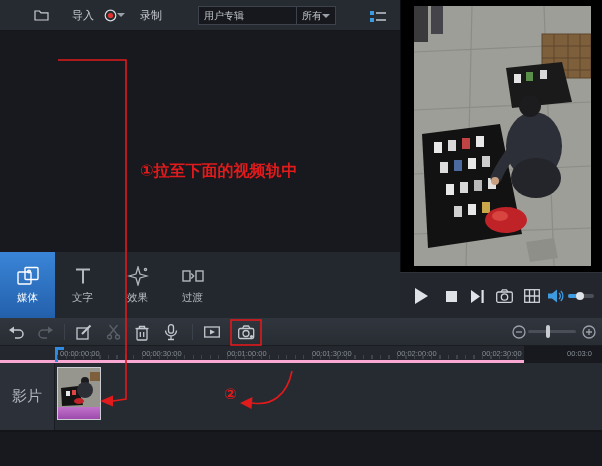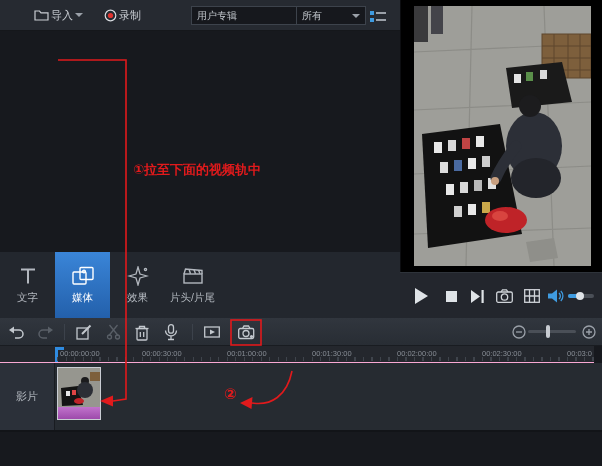--- a/index.html
+++ b/index.html
@@ -2,21 +2,21 @@
 <html><head>
 <meta charset="utf-8">
 <style>
   *{margin:0;padding:0;box-sizing:border-box}
   body{background:#000;font-family:"Liberation Sans","DejaVu Sans",sans-serif}
   #app{position:relative;width:602px;height:466px;background:#17191e;overflow:hidden}
   .abs{position:absolute}
 
   
   .top-toolbar{left:0;top:0;width:400px;height:31px;background:#262a31;border-bottom:1px solid #15171b}
-  .tool-btn{position:absolute;top:0;height:30px;display:flex;align-items:center;gap:2px;color:#c6cad0;font-size:11px;cursor:default}
+  .tool-btn{position:absolute;top:0;height:30px;display:flex;align-items:center;gap:23px;color:#c6cad0;font-size:11px;cursor:default}
   .caret{width:0;height:0;border-left:4px solid transparent;border-right:4px solid transparent;border-top:4px solid #9aa0a8}
   .dropdown{position:absolute;top:6px;height:19px;display:flex;align-items:center;justify-content:space-between;background:#16181d;border:1px solid #3d434c;color:#c2c7cd;font-size:10px;padding:0 5px}
 
   
   .library{left:0;top:31px;width:400px;height:221px;background:#1d2026}
   .thumb{position:absolute;left:12px;top:4px;width:43px;height:43px;border:1px solid #4a505a;background:#96968f}
   .thumb svg{display:block}
   .badge{position:absolute;left:1px;bottom:1px;width:11px;height:9px;background:#2f8be0}
   .filename{position:absolute;left:8px;top:52px;width:80px;font-size:8.5px;color:#8d939b;white-space:nowrap}
 
@@ -31,42 +31,42 @@
   .video{position:absolute;left:13px;top:6px;width:177px;height:260px}
   .playbar{left:400px;top:272px;width:202px;height:46px;background:#23262d;border-top:1px solid #2e333a}
   .pb-btn{position:absolute;top:0;height:46px;display:flex;align-items:center;justify-content:center}
 
   
   .tl-toolbar{left:0;top:318px;width:602px;height:28px;background:linear-gradient(#31363e,#282d34);border-bottom:1px solid #191c21}
   .tb-icon{position:absolute;top:5px;width:18px;height:18px;display:flex;align-items:center;justify-content:center}
   .tb-sep{position:absolute;top:6px;width:1px;height:16px;background:#3c424b}
 
   
-  .ruler{left:0;top:346px;width:594px;height:17px;background:#24272d;border-bottom:1px solid #f9a8d4}
+  .ruler{left:0;top:346px;width:524px;height:17px;background:#24272d;border-bottom:3px solid #f9a8d4}
   .tick-label{position:absolute;top:3px;font-size:7.5px;color:#878d95;white-space:nowrap}
   .ticks{position:absolute;left:57px;right:0;bottom:1px;height:4px;background:repeating-linear-gradient(90deg,#3f444c 0 1px,transparent 1px 8.5px)}
   .playhead-v{position:absolute;left:55px;top:1px;width:3px;height:15px;background:#2f8be0}
   .playhead-h{position:absolute;left:55px;top:1px;width:9px;height:3px;background:#2f8be0}
 
   
   .track-row{left:0;width:602px}
   .row1{top:363px;height:67px}
   .row-div{left:0;top:430px;width:602px;height:2px;background:#121418}
   .row2{top:432px;height:34px}
-  .track-label{position:absolute;left:0;top:0;bottom:0;width:55px;background:#2b3039;color:#b3b8bf;font-size:11px;display:flex;align-items:center;justify-content:center;border-right:1px solid #191c21}
+  .track-label{position:absolute;left:0;top:0;bottom:0;width:55px;background:#2b3039;color:#b3b8bf;font-size:15px;display:flex;align-items:center;justify-content:center;border-right:1px solid #191c21}
   .row2 .track-label{background:#272b32}
   .lane{position:absolute;left:55px;top:0;bottom:0;right:0;background:#262b31}
   .row2 .lane{background:#1e2127}
   .clip{position:absolute;left:2px;top:4px;width:44px;height:53px;border:1px solid #c9cdd3;background:#96968f}
   .clip-strip{position:absolute;left:0;bottom:0;width:100%;height:12px;background:linear-gradient(#c173cc,#9d4aab)}
 
   
   .overlay{position:absolute;left:0;top:0;width:602px;height:466px;pointer-events:none;z-index:50}
   .annot{position:absolute;color:#e11a1c;font-weight:bold;z-index:51;pointer-events:none}
-  .annot1{left:133px;top:161px;font-size:13px}
+  .annot1{left:140px;top:161px;font-size:16px}
   .annot2{left:224px;top:385px;font-size:15px}
 </style>
 </head>
 <body>
 
 <div id="app">
 
   <div class="abs top-toolbar">
     <div class="tool-btn" style="left:34px">
       <svg width="15" height="12" viewBox="0 0 15 12">
@@ -75,68 +75,68 @@
       <span>导入</span>
       <span class="caret"></span>
     </div>
     <div class="tool-btn" style="left:104px">
       <svg width="13" height="13" viewBox="0 0 13 13">
           <circle cx="6.5" cy="6.5" r="5.3" fill="none" stroke="#d8dce1" stroke-width="1.2"></circle>
           <circle cx="6.5" cy="6.5" r="2.6" fill="#e0332f"></circle>
         </svg>
       <span>录制</span>
     </div>
-    <div class="dropdown" style="left:191px;width:120px">
+    <div class="dropdown" style="left:198px;width:120px">
       <span>用户专辑</span>
       <span class="caret"></span>
     </div>
-    <div class="dropdown" style="left:296px;width:70px">
+    <div class="dropdown" style="left:296px;width:40px">
       <span>所有</span>
       <span class="caret"></span>
     </div>
     <div class="abs" style="left:370px;top:9px">
       <svg width="16" height="13" viewBox="0 0 16 13">
           <rect x="0" y="1" width="4" height="4" fill="#3f9be0"></rect>
           <rect x="0" y="8" width="4" height="4" fill="#3f9be0"></rect>
           <rect x="6" y="2" width="10" height="2" fill="#9aa0a8"></rect>
           <rect x="6" y="9" width="10" height="2" fill="#9aa0a8"></rect>
         </svg>
     </div>
   </div>
 
 
   <div class="abs tabs">
-    <div class="tab">
-      <svg width="22" height="20" viewBox="0 0 22 20" stroke="currentColor" stroke-width="2" fill="none">
-          <path d="M4 3.5 h14 M11 3.5 v14"></path>
-        </svg>
-      <span>文字</span>
-    </div>
     <div class="tab active">
       <svg width="22" height="20" viewBox="0 0 22 20" stroke="currentColor" stroke-width="1.4" fill="none">
           <rect x="1" y="6" width="13" height="12" rx="1"></rect>
           <rect x="8" y="1.5" width="13" height="12" rx="1"></rect>
           <circle cx="12" cy="5.5" r="1.4"></circle>
         </svg>
       <span>媒体</span>
     </div>
     <div class="tab">
+      <svg width="22" height="20" viewBox="0 0 22 20" stroke="currentColor" stroke-width="2" fill="none">
+          <path d="M4 3.5 h14 M11 3.5 v14"></path>
+        </svg>
+      <span>文字</span>
+    </div>
+    <div class="tab">
       <svg width="22" height="20" viewBox="0 0 22 20" stroke="currentColor" stroke-width="1.3" fill="none">
           <path d="M11 1 L13 8 L20 10 L13 12 L11 19 L9 12 L2 10 L9 8 Z"></path>
           <circle cx="18.5" cy="3.5" r="1.1"></circle>
         </svg>
       <span>效果</span>
     </div>
     <div class="tab">
       <svg width="22" height="20" viewBox="0 0 22 20" stroke="currentColor" stroke-width="1.4" fill="none">
-          <rect x="2" y="8" width="18" height="9"></rect>
-          <path d="M2 8 L3.5 3 L20 4.5 L20 8"></path>
-          <path d="M7 3.3 l1.5 4.5 M12 3.8 l1.5 4 M16.5 4.2 l1.5 3.6"></path>
-        </svg>
-      <span>片头/片尾</span>
+          <rect x="1" y="5" width="7" height="10"></rect>
+          <rect x="14" y="5" width="7" height="10"></rect>
+          <path d="M9.2 7.5 l2.5 2.5 -2.5 2.5"></path>
+        </svg>
+      <span>过渡</span>
     </div>
   </div>
 
   <div class="abs preview">
     <svg class="video" viewBox="0 0 177 260" preserveAspectRatio="none">
       <rect width="177" height="260" fill="#9e9e99"></rect>
       <path d="M0 46 L177 38 M0 104 L177 96 M0 168 L177 160 M0 228 L177 222 M58 0 L52 260 M130 0 L140 260" stroke="#8c8c87" stroke-width="1.2"></path>
       <rect x="0" y="0" width="14" height="36" fill="#3a3a3c"></rect>
         <rect x="17" y="0" width="12" height="28" fill="#44444a"></rect>
       <rect x="128" y="28" width="49" height="44" fill="#7d5f3c" stroke="#5e462c"></rect>

